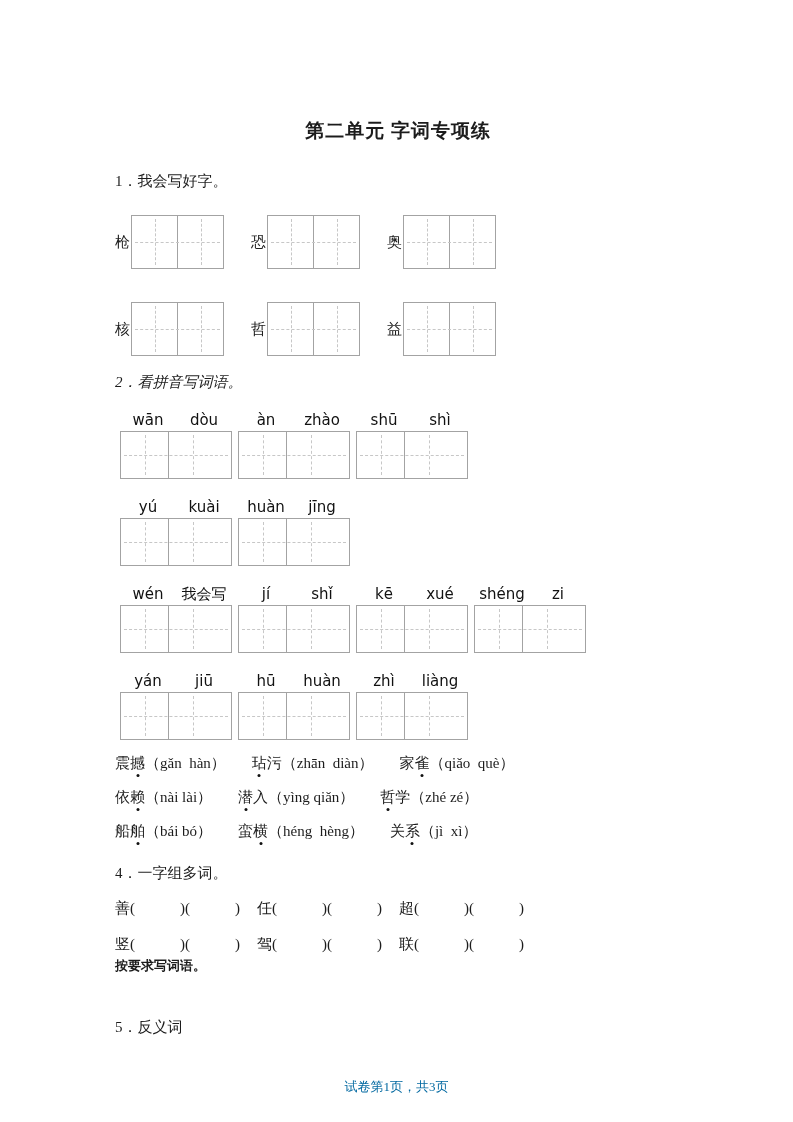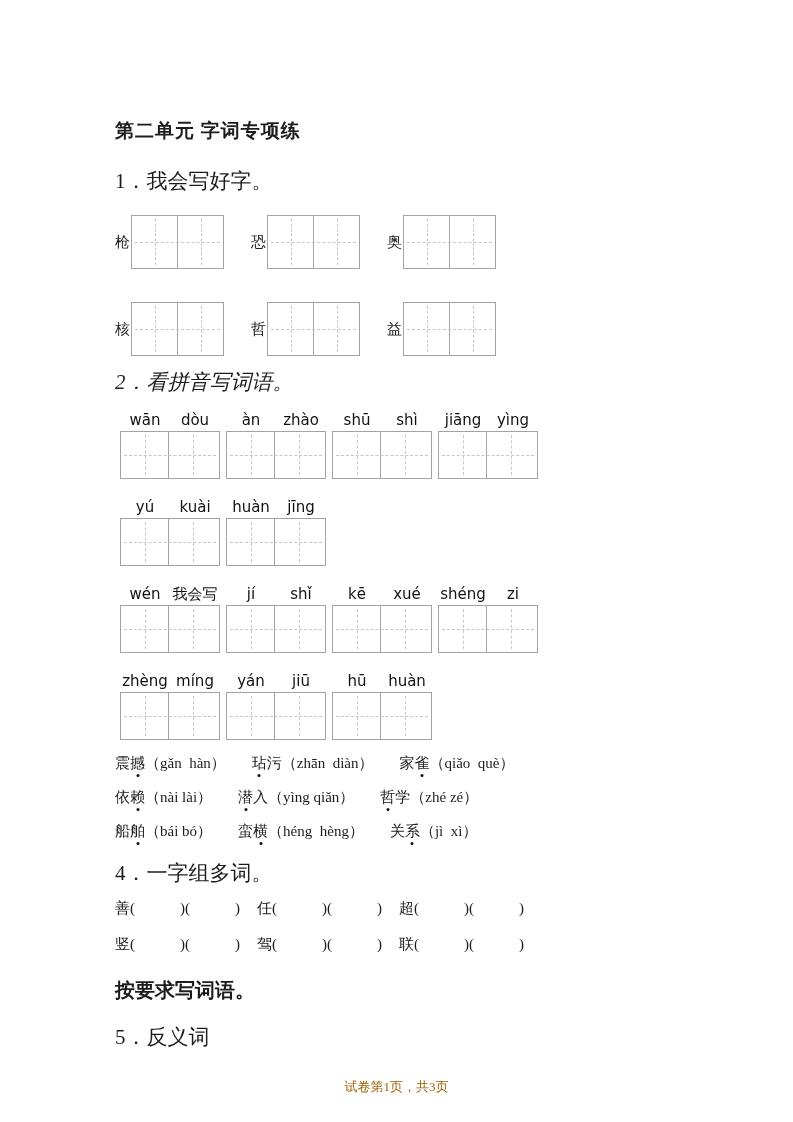--- a/index.html
+++ b/index.html
@@ -2,63 +2,63 @@
 <html><head>
 <meta charset="utf-8">
 <style>
   html,body{margin:0;padding:0;}
   body{
     width:793px;height:1122px;background:#ffffff;position:relative;
     font-family:"Liberation Serif","DejaVu Serif",serif;color:#1c1c1c;
     overflow:hidden;
   }
   .page{position:absolute;inset:0;padding:118px 112px 0 115px;box-sizing:border-box;}
-  .title{font-size:19px;font-weight:bold;text-align:left;margin:0 0 27px 0;letter-spacing:1px;}
-  .qlabel{font-size:21px;line-height:20px;}
-  .bold-heading{font-size:20px;font-weight:bold;margin-top:24px;line-height:22px;}
+  .title{font-size:19px;font-weight:bold;text-align:center;margin:0 0 27px 0;letter-spacing:1px;}
+  .qlabel{font-size:15px;line-height:20px;}
+  .bold-heading{font-size:13px;font-weight:bold;line-height:22px;}
 
   
   .tian{display:flex;border:1px solid #a3a3a3;position:relative;background:#fff;flex:none;}
   .tian::after{content:"";position:absolute;left:3px;right:3px;top:50%;border-top:1px dashed #c7c7c7;}
   .tcell{position:relative;border-right:1px solid #a3a3a3;}
   .tcell:last-child{border-right:none;}
   .tcell::before{content:"";position:absolute;top:3px;bottom:3px;left:50%;border-left:1px dashed #c7c7c7;}
   .tian-lg .tcell{width:45px;height:52px;}
   .tian-sm .tcell{width:47px;height:46px;}
 
   
   .q1-row{display:flex;gap:27px;margin-top:24px;}
   .q1-row.second{margin-top:33px;}
   .wg{display:flex;align-items:center;}
   .wg-char{font-size:15px;margin-right:1px;flex:none;}
 
   
   .q2-label{margin-top:16px;font-style:italic;}
   .q2-row{display:flex;gap:6px;margin:18px 0 0 5px;}
-  .pgroup{width:100px;flex:none;}
+  .pgroup{width:112px;flex:none;}
   .pline{display:flex;font-family:"DejaVu Sans","Liberation Sans",sans-serif;font-size:15px;height:21px;line-height:20px;color:#111;}
   .pline span{flex:1;text-align:center;}
 
   
   .q3-label{margin-top:19px;}
   .q3-line{display:flex;margin-top:13px;font-size:15px;line-height:21px;}
   .q3-item{margin-right:26px;}
   .q3-item .word{letter-spacing:0;text-align:center;}
   .dotchar{position:relative;display:inline-block;}
   .dotchar::after{content:"";position:absolute;left:50%;transform:translateX(-50%);bottom:-3px;width:3px;height:3px;border-radius:50%;background:#111;}
   .reading{white-space:pre;}
 
   
   .q4-label{margin-top:21px;}
   .q4-line{display:flex;margin-top:14px;font-size:15px;line-height:22px;}
   .q4-cell{margin-right:17px;white-space:pre;}
 
-  .q5-label{margin-top:26px;}
-
-  .footer{position:absolute;left:0;right:0;bottom:26px;text-align:center;font-size:13px;color:#a16207;}
+  .q5-label{margin-top:40px;}
+
+  .footer{position:absolute;left:0;right:0;bottom:26px;text-align:center;font-size:13px;color:#0369a1;}
 </style>
 </head>
 <body>
 
 <div class="page">
 
   <h1 class="title">第二单元 字词专项练</h1>
 
   <div class="qlabel">1．我会写好字。</div>
 
@@ -136,30 +136,20 @@
     <div class="pgroup">
       <div class="pline">
           <span>shū</span>
           <span>shì</span>
         </div>
       <div class="tian tian-sm">
           <div class="tcell"></div>
           <div class="tcell"></div>
         </div>
     </div>
-    <div class="pgroup">
-      <div class="pline">
-          <span>jiāng</span>
-          <span>yìng</span>
-        </div>
-      <div class="tian tian-sm">
-          <div class="tcell"></div>
-          <div class="tcell"></div>
-        </div>
-    </div>
   </div>
 
   <div class="q2-row">
     <div class="pgroup">
       <div class="pline">
           <span>yú</span>
           <span>kuài</span>
         </div>
       <div class="tian tian-sm">
           <div class="tcell"></div>
@@ -217,42 +207,42 @@
       <div class="tian tian-sm">
           <div class="tcell"></div>
           <div class="tcell"></div>
         </div>
     </div>
   </div>
 
   <div class="q2-row">
     <div class="pgroup">
       <div class="pline">
-          <span>zhèng</span>
-          <span>míng</span>
-        </div>
-      <div class="tian tian-sm">
-          <div class="tcell"></div>
-          <div class="tcell"></div>
-        </div>
-    </div>
-    <div class="pgroup">
-      <div class="pline">
           <span>yán</span>
           <span>jiū</span>
         </div>
       <div class="tian tian-sm">
           <div class="tcell"></div>
           <div class="tcell"></div>
         </div>
     </div>
     <div class="pgroup">
       <div class="pline">
           <span>hū</span>
           <span>huàn</span>
+        </div>
+      <div class="tian tian-sm">
+          <div class="tcell"></div>
+          <div class="tcell"></div>
+        </div>
+    </div>
+    <div class="pgroup">
+      <div class="pline">
+          <span>zhì</span>
+          <span>liàng</span>
         </div>
       <div class="tian tian-sm">
           <div class="tcell"></div>
           <div class="tcell"></div>
         </div>
     </div>
   </div>
 
 
   <div class="q3-line">

